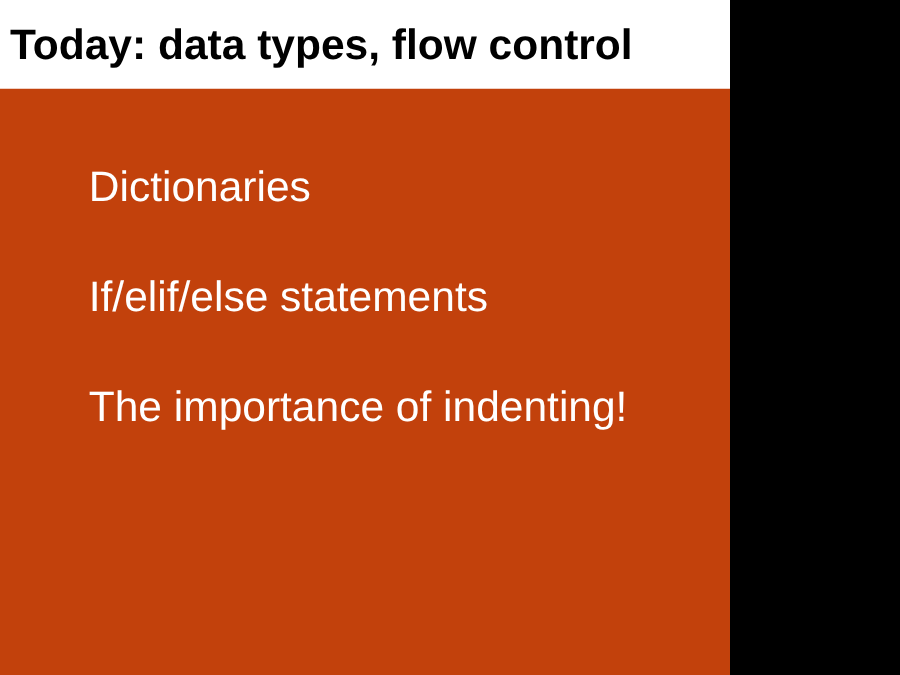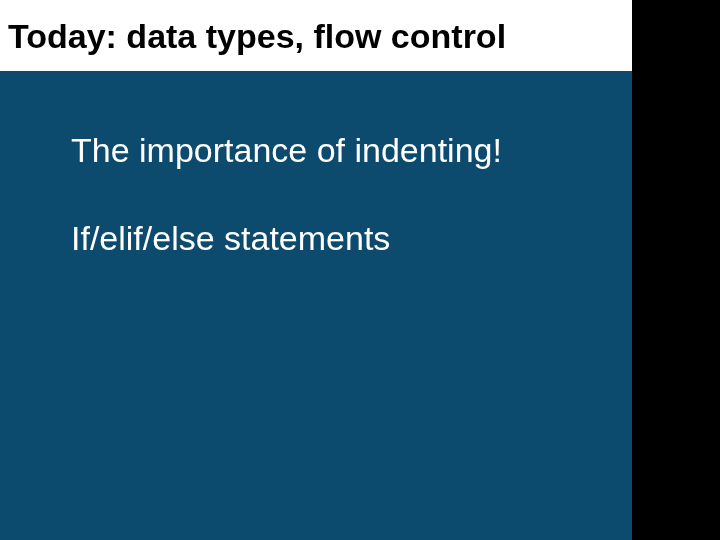--- a/index.html
+++ b/index.html
@@ -2,23 +2,23 @@
 <html><head>
 <meta charset="utf-8">
 <style>
   html, body {
     margin: 0;
     padding: 0;
     background: #000000;
   }
   .slide {
     position: relative;
-    width: 632px;
+    width: 584px;
     height: 540px;
-    background: #0c4a6e;
+    background: #c2410c;
     overflow: hidden;
     font-family: "Liberation Sans", sans-serif;
   }
   .header {
     position: absolute;
     top: 0;
     left: 0;
     width: 720px;
     height: 71px;
     background: #ffffff;
@@ -54,16 +54,17 @@
   .bullet:nth-child(4) { top: 396px; }
 </style>
 </head>
 <body>
 
 <div class="slide">
   <div class="header">
     <span class="title">Today: data types, flow control</span>
   </div>
   <div class="body">
+    <div class="bullet">Dictionaries</div>
+    <div class="bullet">If/elif/else statements</div>
     <div class="bullet">The importance of indenting!</div>
-    <div class="bullet">If/elif/else statements</div>
   </div>
 </div>
 
 </body></html>

